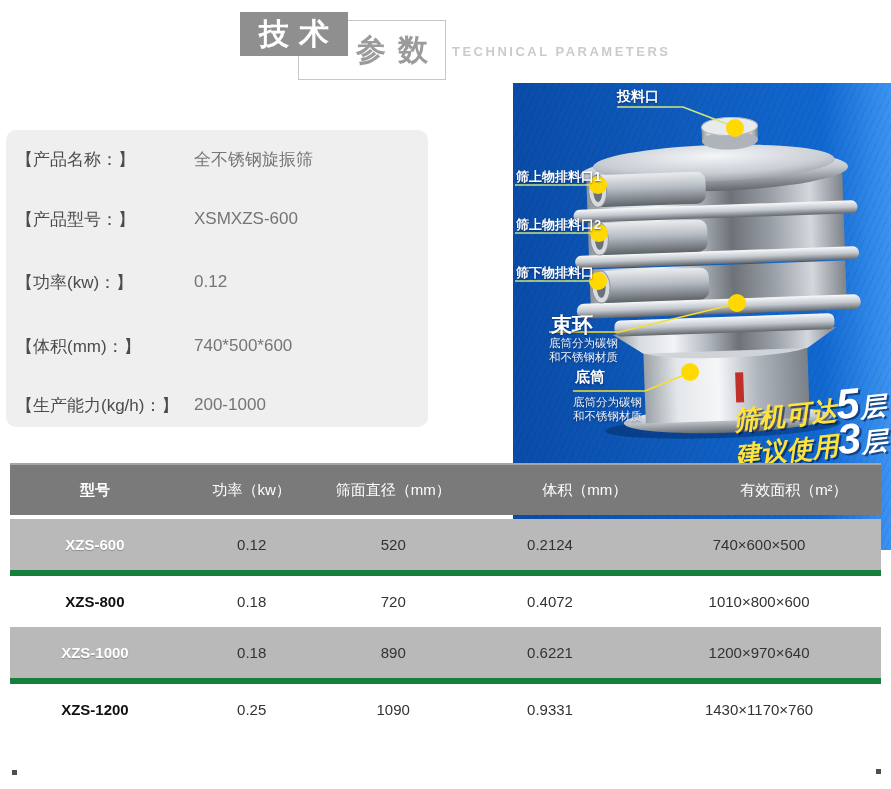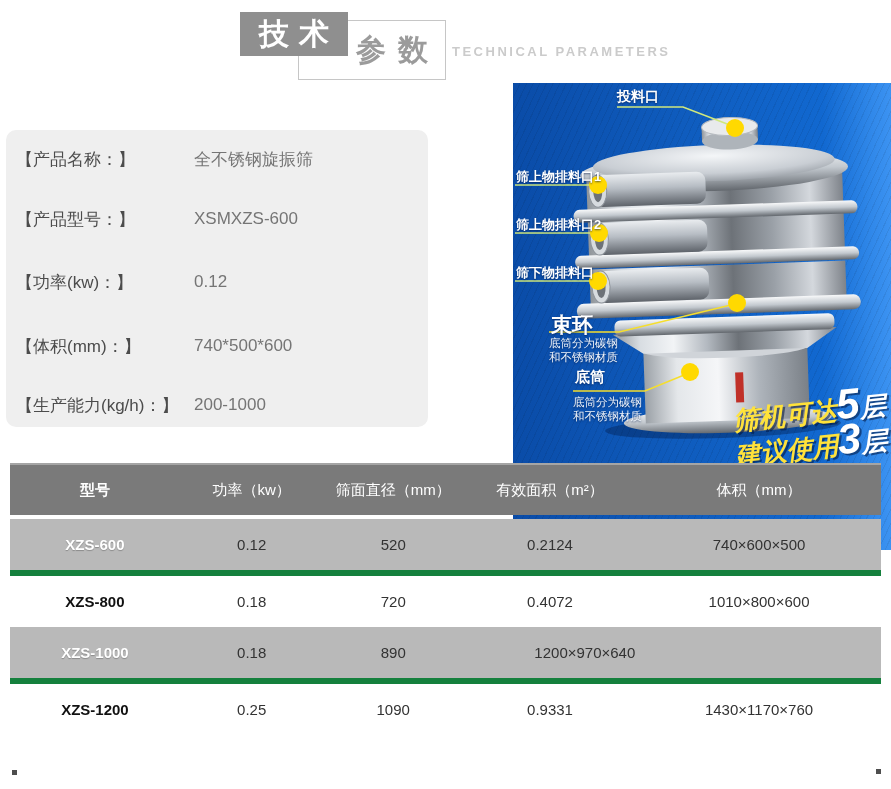--- a/index.html
+++ b/index.html
@@ -246,42 +246,43 @@
       <span class="sl-y">建议使用</span><span class="sl-big">3</span><span class="sl-w">层</span>
     </div>
   </div>
 </div>
 
 <div class="tbl">
   <div class="tbl-head">
     <div class="c c-model">型号</div>
     <div class="c c-power">功率（kw）</div>
     <div class="c c-diam">筛面直径（mm）</div>
+    <div class="c c-vol">体积（mm）</div>
     <div class="c c-area">有效面积（m²）</div>
-    <div class="c c-vol">体积（mm）</div>
   </div>
   <div class="tbl-body">
     <div class="tbl-row gray">
       <div class="c c-model">XZS-600</div>
       <div class="c c-power">0.12</div>
       <div class="c c-diam">520</div>
       <div class="c c-area">0.2124</div>
       <div class="c c-vol">740×600×500</div>
     </div>
     <div class="tbl-row white">
       <div class="c c-model">XZS-800</div>
       <div class="c c-power">0.18</div>
       <div class="c c-diam">720</div>
       <div class="c c-area">0.4072</div>
       <div class="c c-vol">1010×800×600</div>
     </div>
     <div class="tbl-row gray">
       <div class="c c-model">XZS-1000</div>
       <div class="c c-power">0.18</div>
       <div class="c c-diam">890</div>
+      <div class="c c-area">0.6221</div>
       <div class="c c-vol">1200×970×640</div>
     </div>
     <div class="tbl-row white">
       <div class="c c-model">XZS-1200</div>
       <div class="c c-power">0.25</div>
       <div class="c c-diam">1090</div>
       <div class="c c-area">0.9331</div>
       <div class="c c-vol">1430×1170×760</div>
     </div>
   </div>

